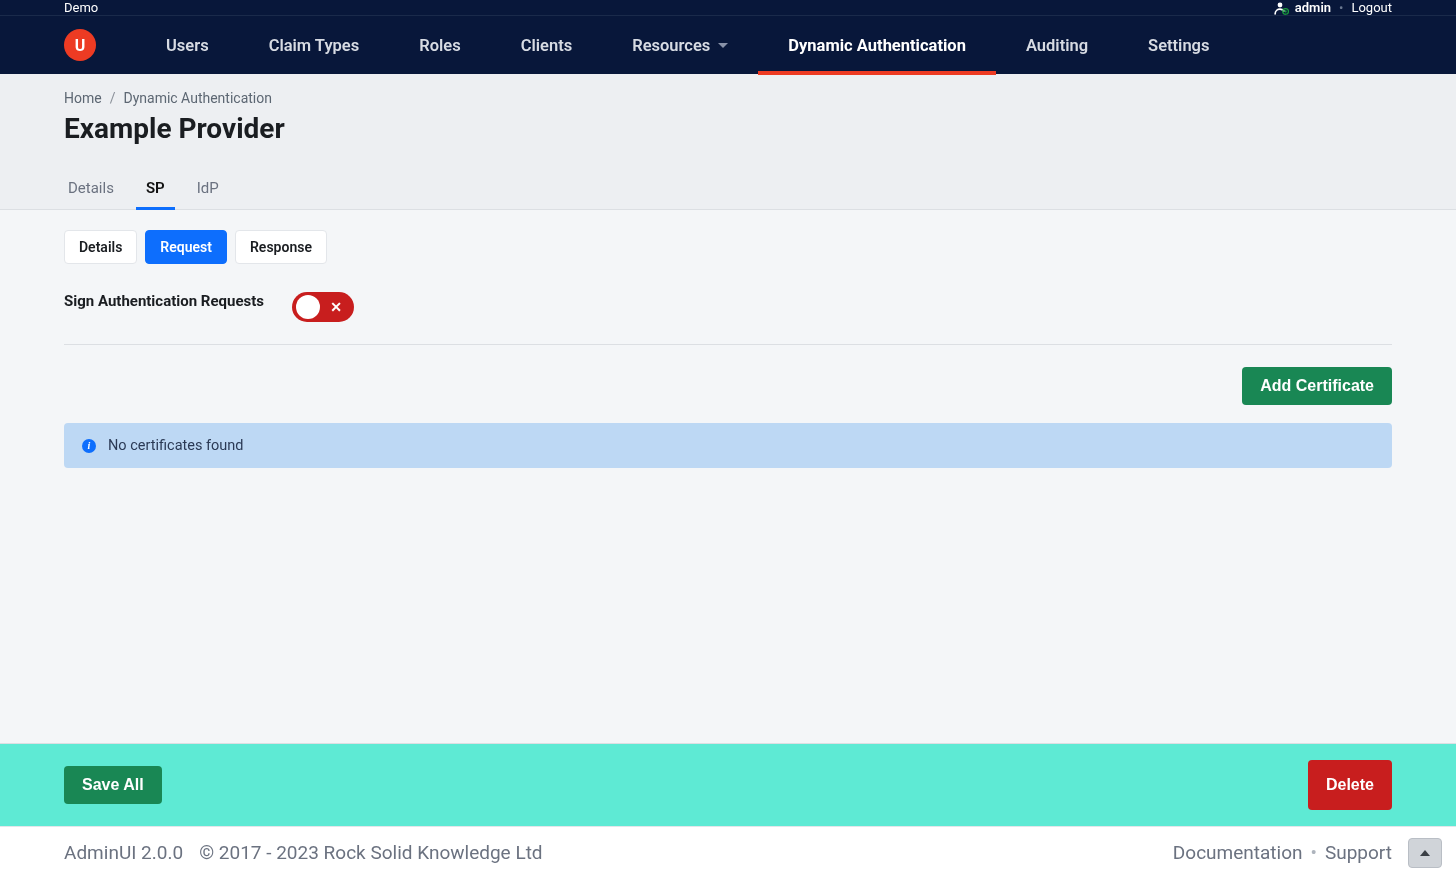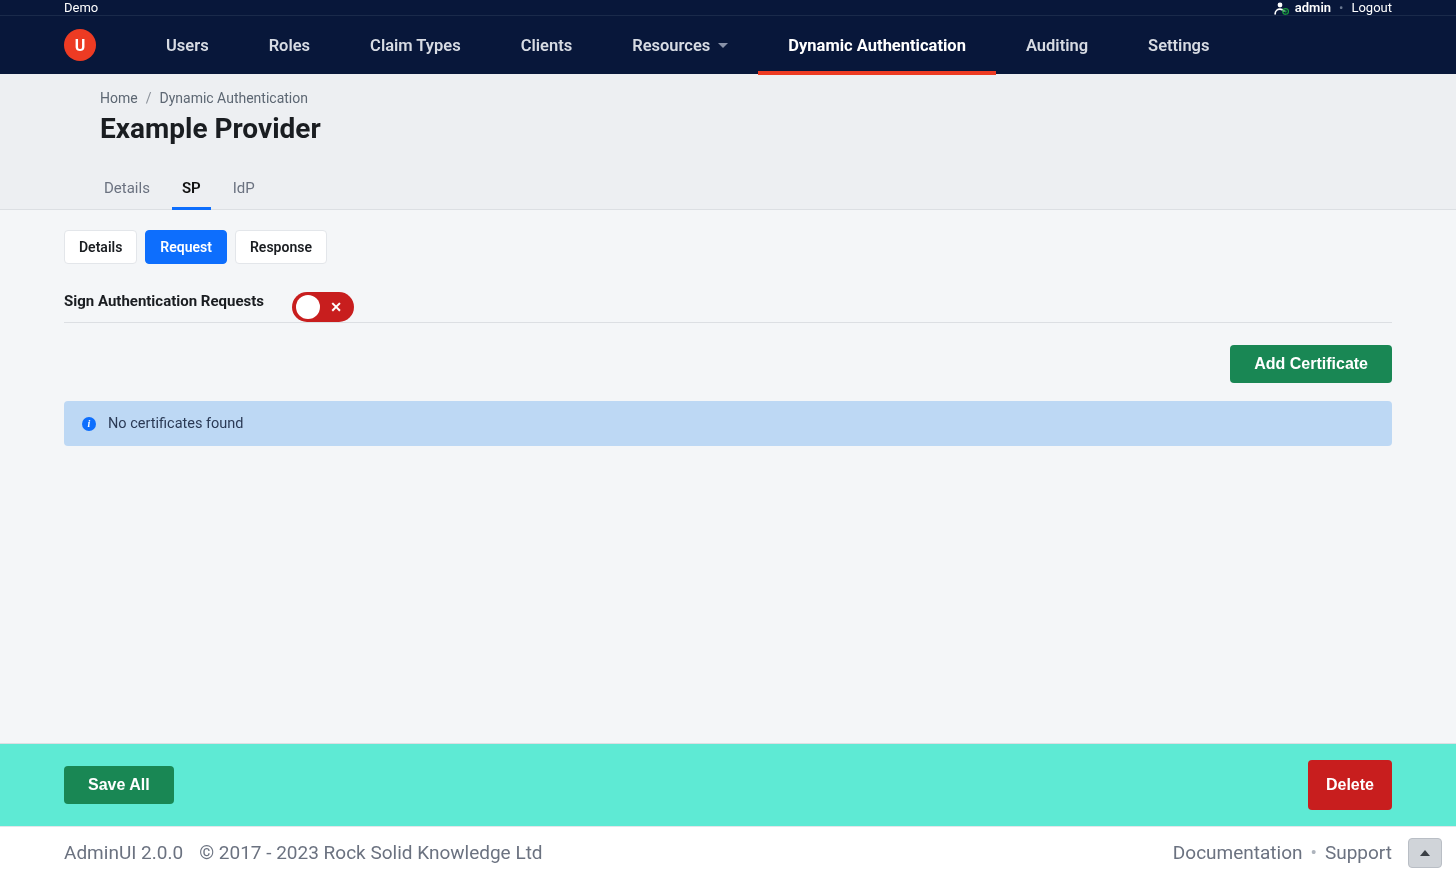--- a/index.html
+++ b/index.html
@@ -66,21 +66,21 @@
     height: 4px; background: #ED3B23;
   }
   .caret-down {
     width: 0; height: 0; border-left: 5px solid transparent; border-right: 5px solid transparent;
     border-top: 5px solid #8892a8; margin-left: 8px;
   }
 
   
   .subheader {
     background: #edeff2;
-    padding: 16px 64px 0 100px;
+    padding: 16px 64px 0 64px;
     border-bottom: 1px solid #dcdfe3;
   }
   .breadcrumb {
     font-size: 14px; color: #5d6773;
     display: flex; align-items: center; gap: 8px;
     margin-bottom: 6px;
   }
   .breadcrumb a { color: #5d6773; text-decoration: none; }
   .breadcrumb .bc-sep { color: #8a9099; }
   .page-title {
@@ -125,20 +125,21 @@
     border-radius: 4px;
     cursor: pointer;
     border: 1px solid #e3e6ea;
   }
   .pill.active {
     background: #0d6efd; color: #fff; border-color: #0d6efd;
   }
 
   .toggle-section {
     display: flex; align-items: flex-start; gap: 28px;
+    padding-bottom: 22px;
     border-bottom: 1px solid #dcdfe3;
     margin-bottom: 22px;
   }
   .toggle-text .toggle-title { font-weight: 700; font-size: 15px; color: #1a1d21; margin-bottom: 4px; }
   .toggle-text .toggle-desc { font-size: 13.5px; color: #6b7280; max-width: 200px; line-height: 1.35; }
   .switch {
     width: 62px; height: 30px; border-radius: 15px;
     background: #c81e1e;
     position: relative;
     display: flex; align-items: center;
@@ -151,21 +152,21 @@
   }
   .switch .x {
     position: absolute; right: 12px; color: #fff; font-size: 14px; font-weight: 700;
   }
 
   .cert-bar {
     display: flex; justify-content: flex-end; margin-bottom: 18px;
   }
   .btn-green {
     background: #198754; color: #fff; font-weight: 700; font-size: 16px;
-    padding: 10px 24px; border-radius: 4px; border: none; cursor: pointer;
+    padding: 10px 18px; border-radius: 4px; border: none; cursor: pointer;
   }
   .btn-red {
     background: #c81e1e; color: #fff; font-weight: 700; font-size: 16px;
     padding: 16px 18px; border-radius: 4px; border: none; cursor: pointer;
   }
 
   .alert-info {
     background: #bdd8f4;
     border-radius: 4px;
     padding: 14px 18px;
@@ -247,22 +248,22 @@
       <span>admin</span>
     </span>
     <span class="sep-dot">•</span>
     <a href="#">Logout</a>
   </div>
 </div>
 
 <div class="mainnav">
   <div class="logo">U</div>
   <a class="navitem">Users</a>
+  <a class="navitem">Claim Types</a>
   <a class="navitem">Roles</a>
-  <a class="navitem">Claim Types</a>
   <a class="navitem">Clients</a>
   <a class="navitem">
     <span>Resources</span>
     <span class="caret-down"></span>
   </a>
   <a class="navitem active">Dynamic Authentication</a>
   <a class="navitem">Auditing</a>
   <a class="navitem">Settings</a>
 </div>
 

